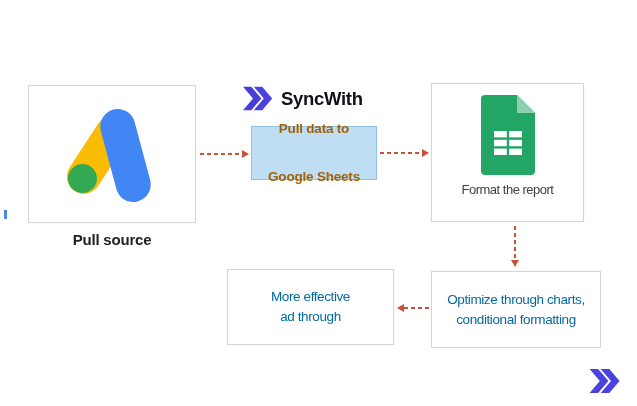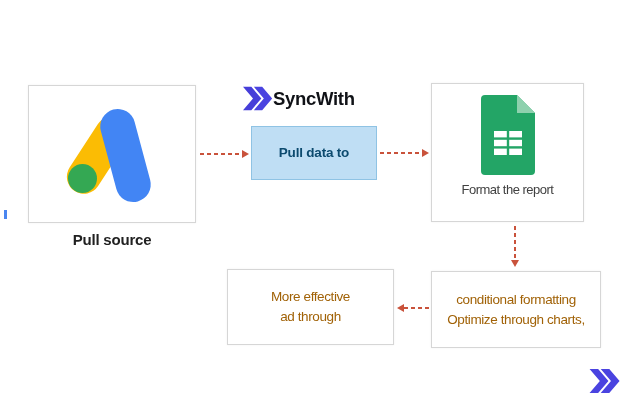--- a/index.html
+++ b/index.html
@@ -16,21 +16,21 @@
     border:1px solid #d6d6d6; box-shadow:0 0 2px rgba(0,0,0,.06);
     display:flex; flex-direction:column; align-items:center; justify-content:center;
   }
 
   .box-datasource { left:28px; top:85px; width:168px; height:138px; }
   .box-sheets     { left:431px; top:83px; width:153px; height:139px; justify-content:flex-start; }
   .box-optimize   { left:431px; top:271px; width:170px; height:77px; }
   .box-campaign   { left:227px; top:269px; width:167px; height:76px; }
 
   .box-text {
-    font-size:13.5px; color:#a16207; text-align:center;
+    font-size:13.5px; color:#0369a1; text-align:center;
     letter-spacing:-0.4px; line-height:1.45;
   }
 
   .label-datasource {
     position:absolute; left:28px; top:231px; width:168px;
     text-align:center; font-size:15px; font-weight:bold; color:#212121;
     letter-spacing:-0.2px;
   }
 
   
@@ -45,32 +45,32 @@
     background:#4285F4; transform:rotate(-15deg); z-index:2;
   }
   .ads-green {
     position:absolute; left:9px; top:62px; width:29px; height:29px;
     border-radius:50%; background:#34A853; z-index:3;
   }
 
   
   .syncwith-logo {
     position:absolute; left:243px; top:86px;
-    display:flex; align-items:center; 
+    display:flex; align-items:center; gap:8px;
   }
   .syncwith-name {
     font-size:18.5px; font-weight:bold; color:#101217; letter-spacing:-0.3px;
   }
 
   
   .box-pull {
     position:absolute; left:251px; top:126px; width:126px; height:54px;
     background:#BFDEF4; border:1px solid #8FC3E4;
     display:flex; flex-direction:column; align-items:center; justify-content:center;
-    font-size:13.5px; font-weight:bold; color:#0c4a6e; line-height:1.5;
+    font-size:13.5px; font-weight:bold; color:#a16207; line-height:1.5;
     letter-spacing:-0.2px;
     gap:28px;
   }
 
   
   .sheets-icon-wrap { margin-top:8px; height:86px; display:flex; align-items:center; }
   .label-format { margin-top:4px; font-size:13px; color:#414141; letter-spacing:-0.5px; }
 
   
   .dash-h { position:absolute; height:2px;
@@ -114,40 +114,41 @@
   <div class="syncwith-logo">
     <svg width="30" height="25" viewBox="0 0 36 28">
       <polygon points="0,0 10,0 22,14 10,28 0,28 12,14" fill="#463ED9"></polygon>
       <polygon points="13,0 23,0 35,14 23,28 13,28 25,14" fill="#4A43E0"></polygon>
     </svg>
     <span class="syncwith-name">SyncWith</span>
   </div>
 
   <div class="box-pull">
     <span>Pull data to</span>
+    <span>Google Sheets</span>
   </div>
 
   <div class="flow-box box-sheets">
     <div class="sheets-icon-wrap">
       <svg width="54" height="80" viewBox="0 0 54 80">
         <path d="M4,0 H36 L54,18 V76 Q54,80 50,80 H4 Q0,80 0,76 V4 Q0,0 4,0 Z" fill="#23A566"></path>
         <polygon points="36,0 36,18 54,18" fill="#8ED1AE"></polygon>
         <rect x="13" y="36" width="28" height="24" fill="#ffffff"></rect>
         <rect x="25.8" y="36" width="2.4" height="24" fill="#23A566"></rect>
         <rect x="13" y="42.4" width="28" height="2.4" fill="#23A566"></rect>
         <rect x="13" y="51.2" width="28" height="2.4" fill="#23A566"></rect>
       </svg>
     </div>
     <div class="label-format">Format the report</div>
   </div>
 
   <div class="flow-box box-optimize">
     <div class="box-text">
+      <div>Optimize through charts,</div>
       <div>conditional formatting</div>
-      <div>Optimize through charts,</div>
     </div>
   </div>
 
   <div class="flow-box box-campaign">
     <div class="box-text">
       <div>More effective</div>
       <div>ad through</div>
     </div>
   </div>
 

